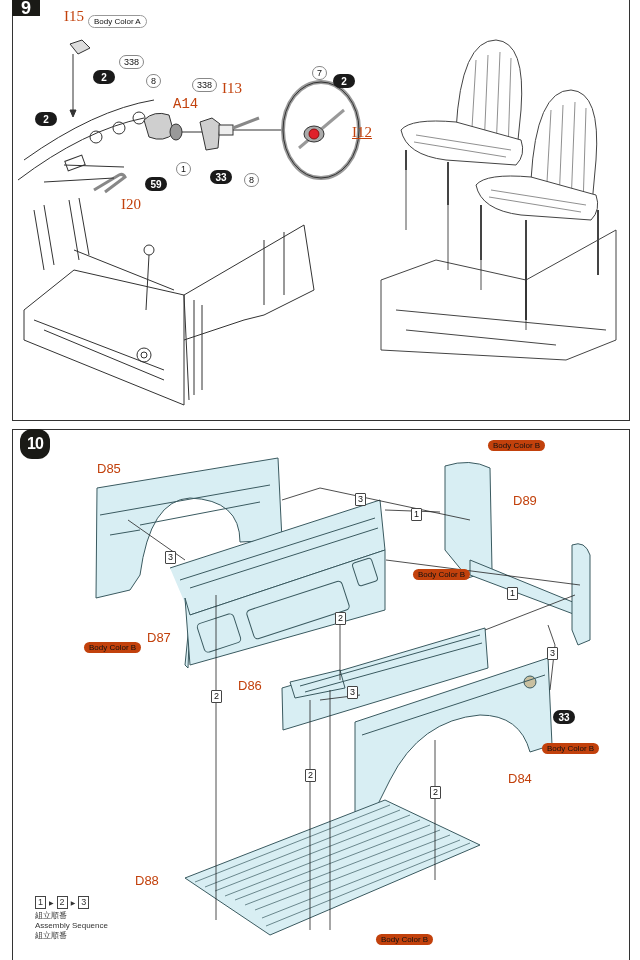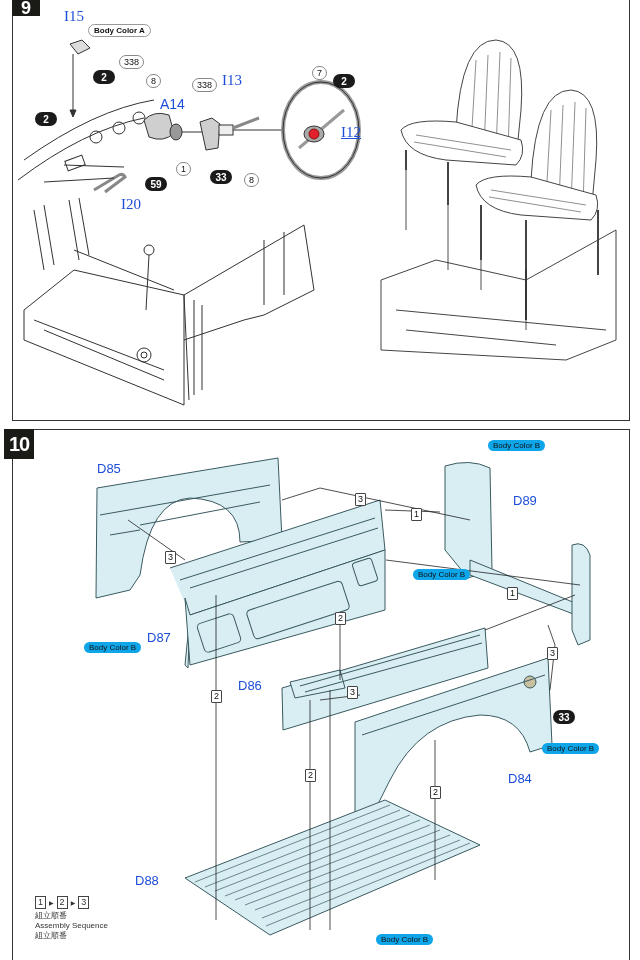--- a/index.html
+++ b/index.html
@@ -2,25 +2,25 @@
 <html><head>
 <meta charset="utf-8">
 <style>
   html, body { margin:0; padding:0; background:#ffffff; }
   body { width:640px; height:960px; position:relative; overflow:hidden; font-family:"Liberation Sans", sans-serif; color:#111; }
   .panel { position:absolute; border:1.5px solid #333; background:#fff; }
   #panel9 { left:12px; top:0px; width:616px; height:420px; border-top:none; }
   #panel10 { left:12px; top:429px; width:616px; height:540px; }
   .step-badge { position:absolute; background:#1a1a16; color:#fff; font-weight:bold; font-family:"Liberation Sans", sans-serif; display:flex; align-items:center; justify-content:center; }
   #badge9 { left:12px; top:0; width:28px; height:16px; font-size:18px; line-height:16px; overflow:hidden; align-items:flex-end; }
-  #badge10 { left:4px; top:429px; width:30px; height:30px; font-size:20px; letter-spacing:-1px; }
-  .lbl { position:absolute; font-family:"Liberation Sans", sans-serif; font-size:13px; color:#1d4ed8; white-space:nowrap; }
+  #badge10 { left:20px; top:429px; width:30px; height:30px; font-size:16px; letter-spacing:-1px;border-radius:12px; }
+  .lbl { position:absolute; font-family:"Liberation Sans", sans-serif; font-size:13px; color:#c2410c; white-space:nowrap; }
   .lbl-serif { font-family:"Liberation Serif", serif; font-size:15px; }
   .pill { position:absolute; font-size:8px; border:1px solid #999; border-radius:8px; padding:1px 5px; background:#fff; white-space:nowrap; color:#111; }
-  .pill-blue { background:#0ea5e9; border:none; }
+  .pill-blue { background:#c2410c; border:none; }
   .num-dark { position:absolute; background:#1a1a1a; color:#fff; font-size:10px; font-weight:bold; border-radius:8px; width:22px; height:14px; display:flex; align-items:center; justify-content:center; }
   .num-light { position:absolute; background:#fff; border:1px solid #888; color:#111; font-size:9px; border-radius:7px; padding:0 4px; height:12px; line-height:12px; }
   .seq-box { position:absolute; width:9px; height:11px; border:1px solid #444; background:#fff; font-size:9px; line-height:11px; text-align:center; color:#111; border-radius:1px; }
   svg { position:absolute; overflow:visible; }
   .legend { position:absolute; left:35px; top:896px; font-size:8px; color:#333; line-height:10px; }
   .legend .seq-row { display:flex; align-items:center; gap:3px; margin-bottom:2px; }
   .legend .seq-row .box { width:9px; height:11px; border:1px solid #444; font-size:9px; line-height:11px; text-align:center; }
   .legend .arrow { font-size:6px; }
 </style>
 </head>
@@ -76,36 +76,36 @@
     <circle cx="135" cy="240" r="5"></circle>
       <line x1="135" y1="245" x2="132" y2="300"></line>
 
     <circle cx="130" cy="345" r="7"></circle>
       <circle cx="130" cy="345" r="3"></circle>
   </g>
   <circle cx="300" cy="124" r="5" fill="#e0202a" stroke="#700" stroke-width="0.8"></circle>
 </svg>
 
 <span class="lbl lbl-serif" style="left:64px;top:8px;">I15</span>
-<span class="pill" style="left:88px;top:24px;font-weight:bold;">Body Color A</span>
+<span class="pill" style="left:88px;top:15px;">Body Color A</span>
 <span class="num-dark" style="left:93px;top:70px;">2</span>
 <span class="num-light" style="left:119px;top:55px;">338</span>
 <span class="num-light" style="left:146px;top:74px;">8</span>
 <span class="num-dark" style="left:35px;top:112px;">2</span>
-<span class="lbl" style="left:160px;top:96px;font-size:14px;">A14</span>
+<span class="lbl" style="left:173px;top:96px;font-size:14px;font-family:Liberation Mono, monospace;">A14</span>
 <span class="num-light" style="left:192px;top:78px;">338</span>
-<span class="lbl lbl-serif" style="left:222px;top:72px;">I13</span>
+<span class="lbl lbl-serif" style="left:222px;top:80px;">I13</span>
 <span class="num-light" style="left:176px;top:162px;">1</span>
 <span class="num-dark" style="left:210px;top:170px;">33</span>
 <span class="num-light" style="left:244px;top:173px;">8</span>
 <span class="num-dark" style="left:145px;top:177px;">59</span>
 <span class="lbl lbl-serif" style="left:121px;top:196px;">I20</span>
 <span class="num-light" style="left:312px;top:66px;">7</span>
 <span class="num-dark" style="left:333px;top:74px;">2</span>
-<span class="lbl lbl-serif" style="left:341px;top:124px;text-decoration:underline;">I12</span>
+<span class="lbl lbl-serif" style="left:352px;top:124px;text-decoration:underline;">I12</span>
 
 <svg style="left:376px;top:30px;" width="252" height="340" viewBox="0 0 252 340">
   <g fill="#fff" stroke="#444" stroke-width="1">
 
     <path d="M5 250 L 5 320 L 190 330 L 240 310 L 240 200 L 150 250 L 60 230 z" fill="none"></path>
     <path d="M20 280 L 230 300 M30 300 L 180 315" fill="none"></path>
 
     <path d="M80 100 Q 85 10 120 10 Q 150 12 145 80 L 140 130 L 100 125 z"></path>
     <path d="M100 30 L 95 115 M112 25 L 108 118 M124 22 L 120 120 M135 28 L 132 122" fill="none" stroke-width="0.6"></path>
 

